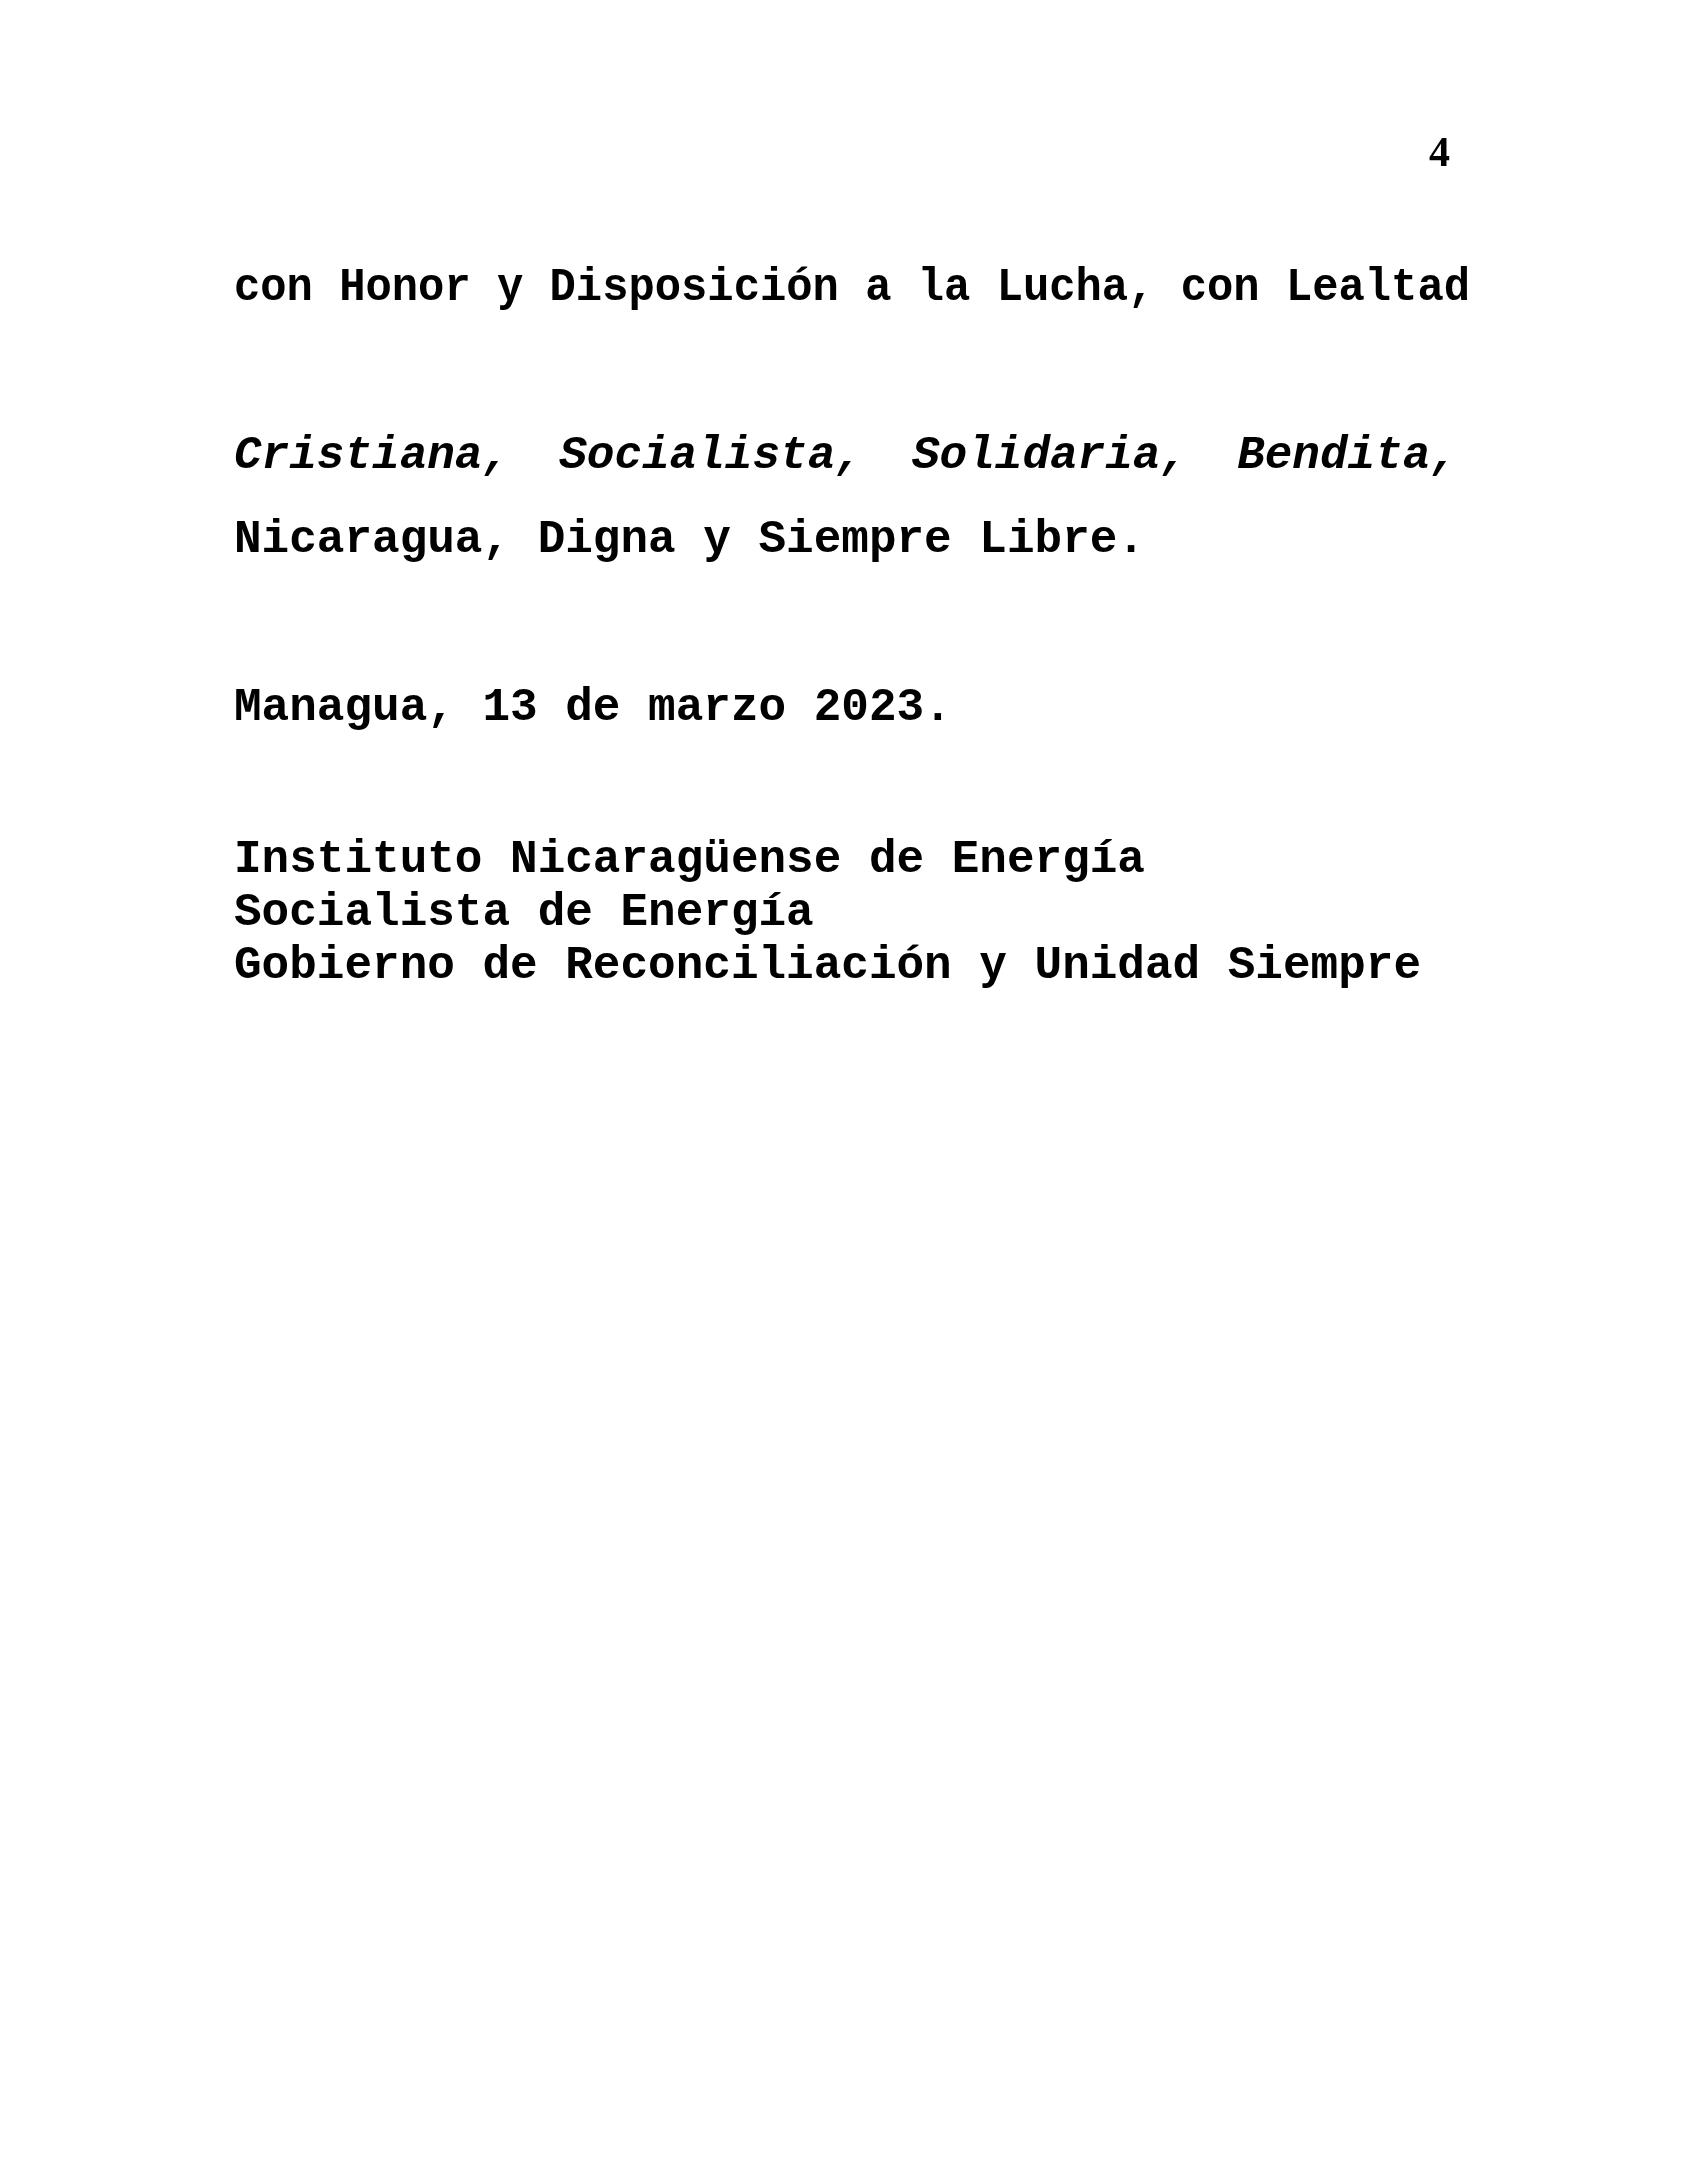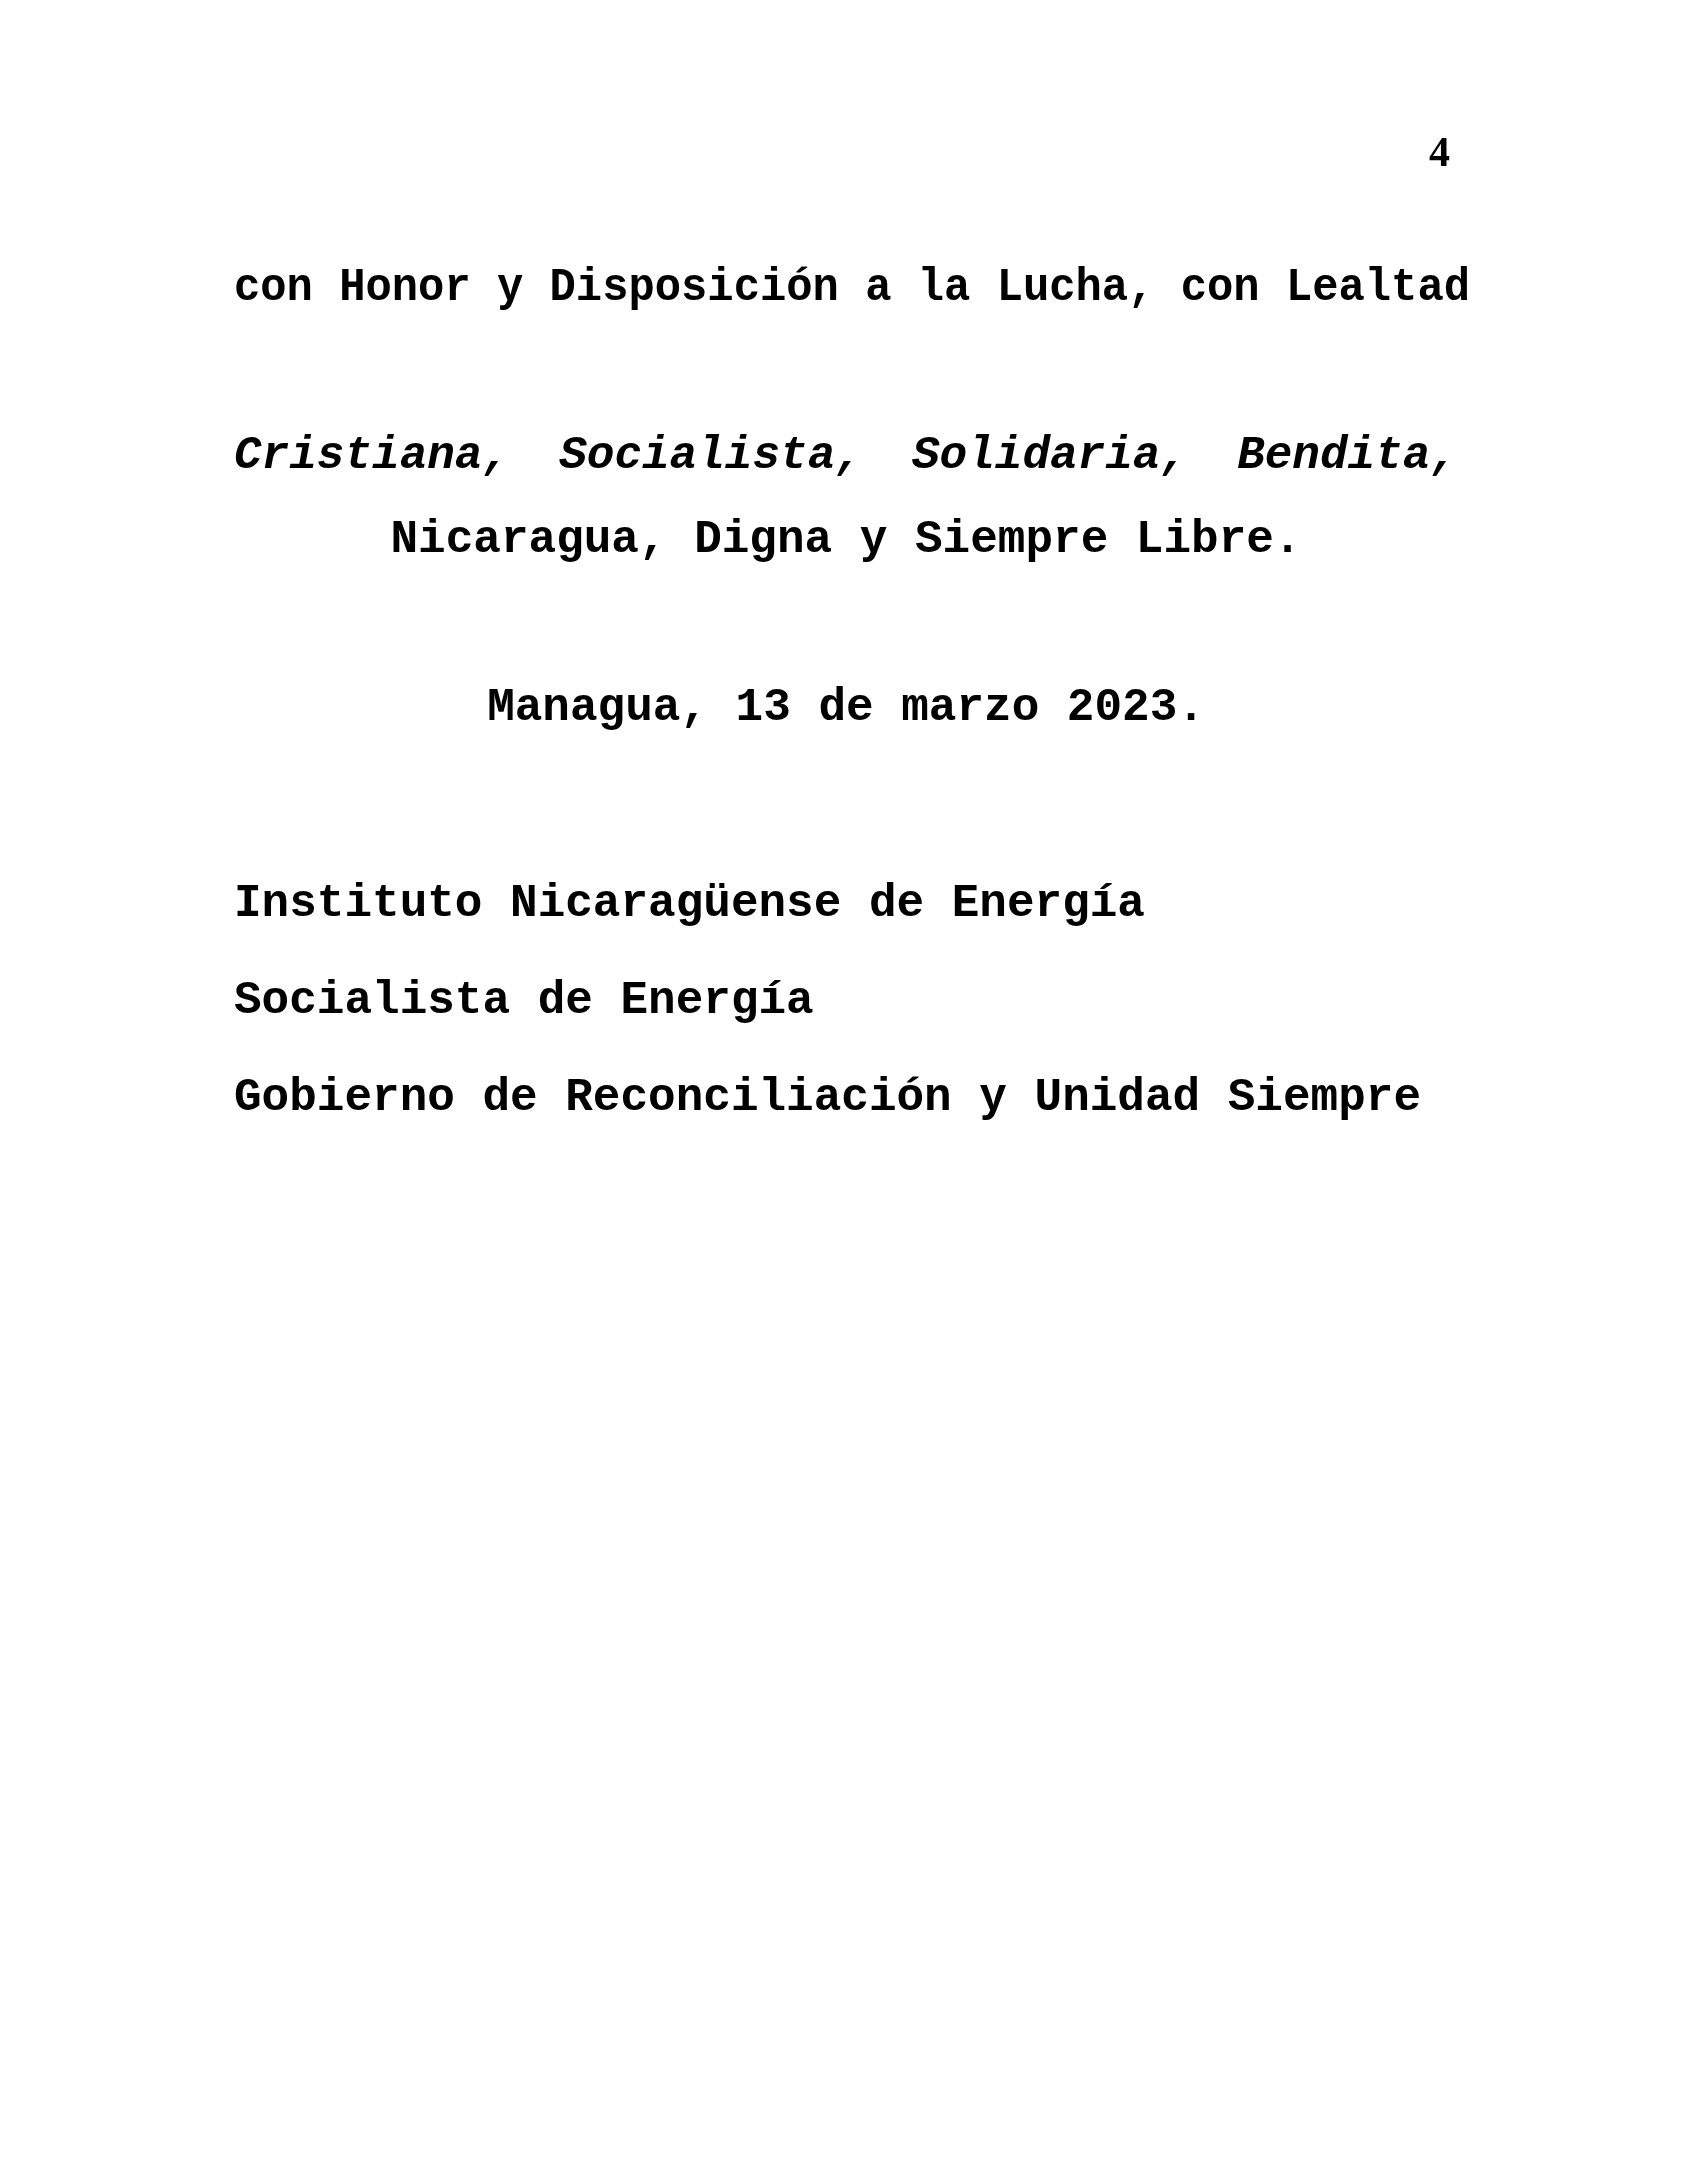--- a/index.html
+++ b/index.html
@@ -30,21 +30,20 @@
     left: 234px;
     top: 246px;
     width: 1224px;
     font-size: 46px;
   }
 
   .line {
     height: 84px;
     line-height: 84px;
     white-space: nowrap;
-    text-align: center;
   }
 
   
   .line.just {
     white-space: normal;
     text-align: justify;
     text-align-last: justify;
     font-style: italic;
   }
 
@@ -54,21 +53,20 @@
     white-space: nowrap;
     transform-origin: 0 50%;
   }
 
   .spacer { height: 84px; }
 
   .sigline {
     height: 53px;
     line-height: 53px;
     white-space: nowrap;
-    margin-top: 44px;
   }
 </style>
 </head>
 <body>
 
 <div class="page">
 
   <div class="pagenum">4</div>
 
   <div class="body-text">

